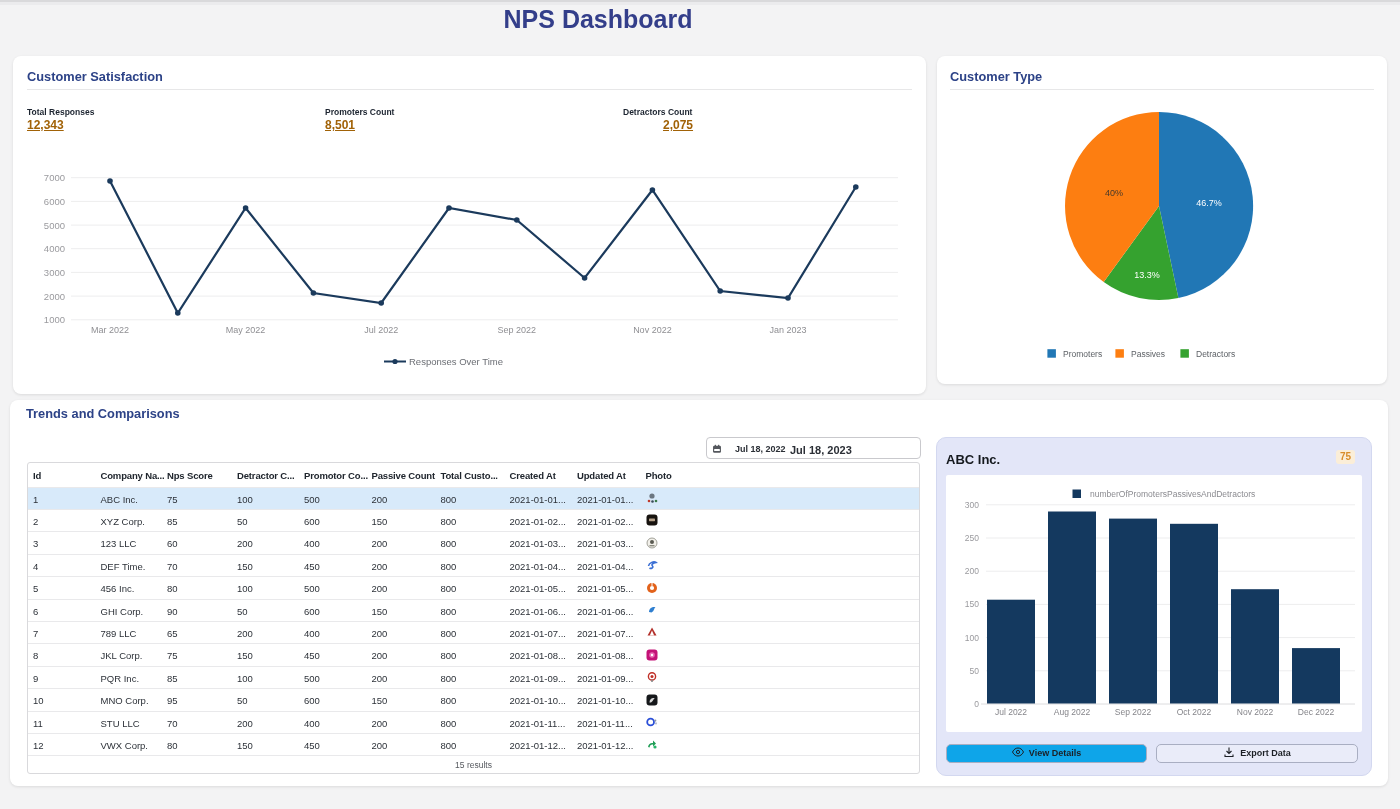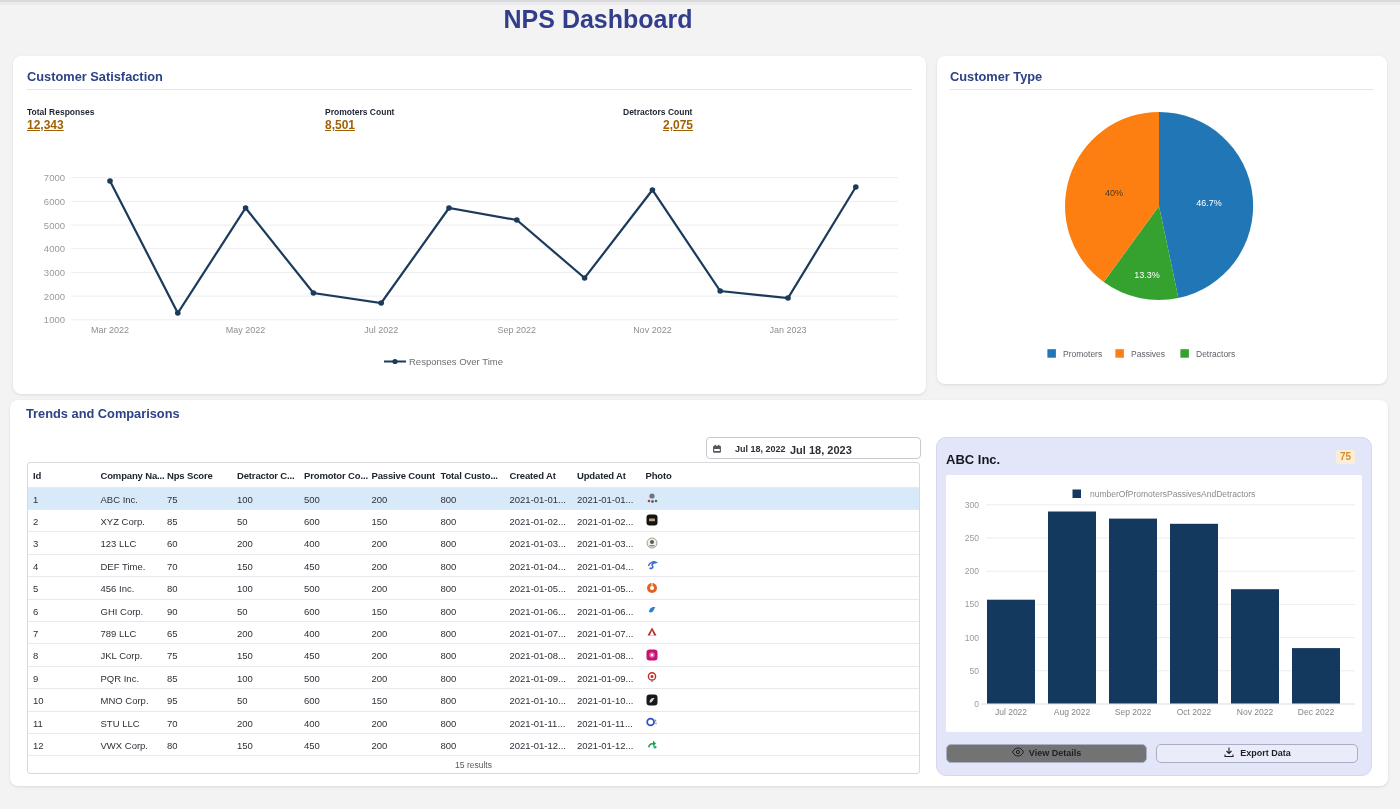--- a/index.html
+++ b/index.html
@@ -311,19 +311,19 @@
       <rect x="1292.0" y="648.1" width="48" height="55.4" fill="#14395f"></rect>
       <text x="1011.0" y="714.5" font-size="8.5" fill="#85858a" text-anchor="middle">Jul 2022</text>
       <text x="1072.0" y="714.5" font-size="8.5" fill="#85858a" text-anchor="middle">Aug 2022</text>
       <text x="1133.0" y="714.5" font-size="8.5" fill="#85858a" text-anchor="middle">Sep 2022</text>
       <text x="1194.0" y="714.5" font-size="8.5" fill="#85858a" text-anchor="middle">Oct 2022</text>
       <text x="1255.0" y="714.5" font-size="8.5" fill="#85858a" text-anchor="middle">Nov 2022</text>
       <text x="1316.0" y="714.5" font-size="8.5" fill="#85858a" text-anchor="middle">Dec 2022</text>
       <rect x="1072.5" y="489.5" width="8.5" height="8.5" fill="#14395f"></rect>
       <text x="1090" y="497" font-size="8.5" fill="#8b8b90">numberOfPromotersPassivesAndDetractors</text>
     </svg>
-<div style="position:absolute;top:744px;height:19px;background:#737373;border:1px solid #a9aec2;border-radius:5px;text-align:center;font-size:9px;font-weight:bold;color:#1c2026;line-height:17px;left:946px;width:201px;"><svg style="vertical-align:-2px;margin-right:5px;" width="12" height="12" viewBox="0 0 24 24" fill="none" stroke="#1c2026" stroke-width="2">
+<div style="position:absolute;top:744px;height:19px;background:#0ea5e9;border:1px solid #a9aec2;border-radius:5px;text-align:center;font-size:9px;font-weight:bold;color:#1c2026;line-height:17px;left:946px;width:201px;"><svg style="vertical-align:-2px;margin-right:5px;" width="12" height="12" viewBox="0 0 24 24" fill="none" stroke="#1c2026" stroke-width="2">
         <path d="M1,12 C4,6 8,4 12,4 C16,4 20,6 23,12 C20,18 16,20 12,20 C8,20 4,18 1,12 Z"></path>
         <circle cx="12" cy="12" r="3.2"></circle>
       </svg>View Details</div>
 <div style="position:absolute;top:744px;height:19px;background:#eaecf9;border:1px solid #a9aec2;border-radius:5px;text-align:center;font-size:9px;font-weight:bold;color:#1c2026;line-height:17px;left:1156px;width:202px;"><svg style="vertical-align:-2px;margin-right:5px;" width="12" height="12" viewBox="0 0 24 24" fill="none" stroke="#1c2026" stroke-width="2.2">
         <path d="M12,3 L12,14 M7,10 L12,15 L17,10 M4,17 L4,21 L20,21 L20,17"></path>
       </svg>Export Data</div>
 </div>
 </body></html>

